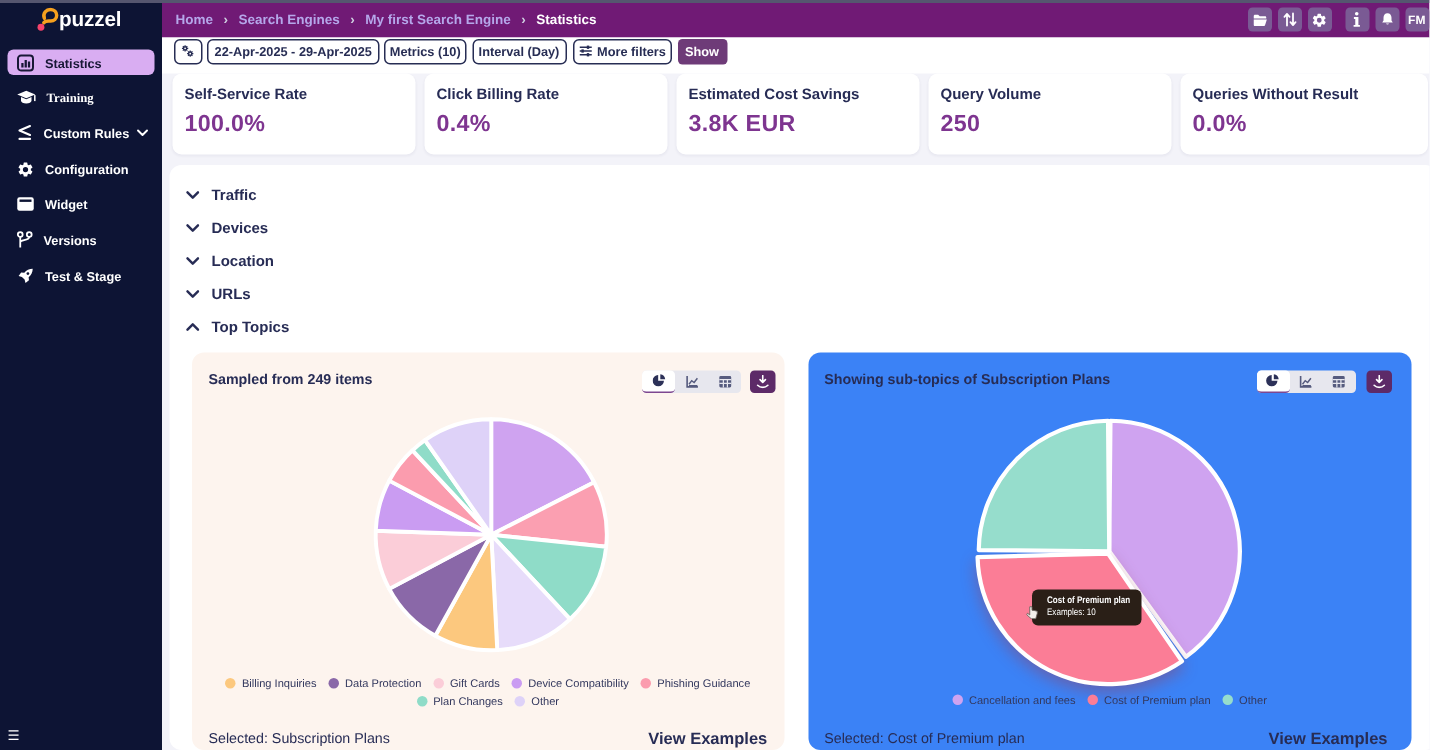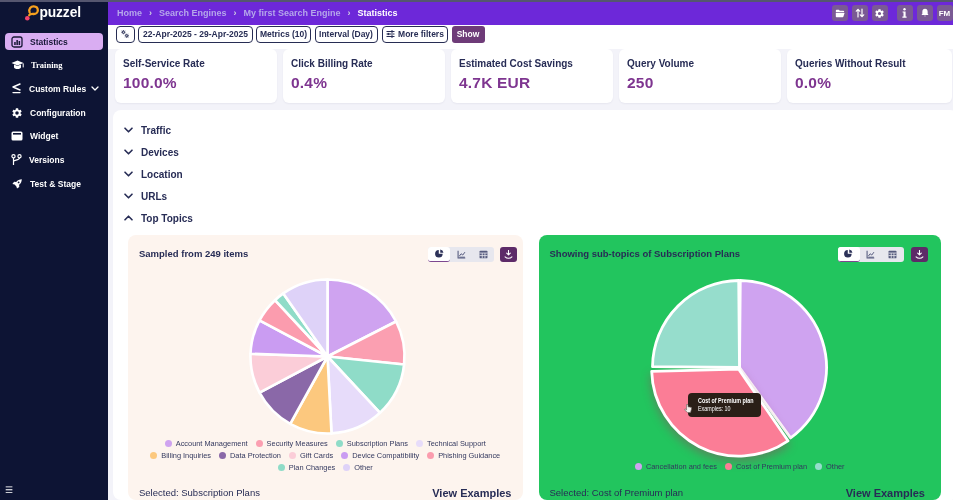--- a/index.html
+++ b/index.html
@@ -5,40 +5,40 @@
 * { margin:0; padding:0; box-sizing:border-box; }
 html,body { width:953px; height:500px; overflow:hidden; font-family:"Liberation Sans", sans-serif; }
 body { position:relative; background:#f3f3f9; }
 .abs { position:absolute; }
 
 #sidebar { left:0; top:0; width:108px; height:500px; background:#0d1434; }
 .navitem { position:absolute; left:5px; width:98px; height:17px; display:flex; align-items:center; color:#fff; font-size:8.5px; font-weight:700; letter-spacing:0; }
 .navitem svg { margin-left:6px; margin-right:7px; flex:0 0 auto; }
 .navitem.active { background:#d9adf2; border-radius:4px; color:#181836; }
 
-#topbar { left:108px; top:0; width:845px; height:25px; background:#6d28d9; }
+#topbar { left:108px; top:0; width:845px; height:25px; background:#701a75; }
 #crumb { position:absolute; left:9px; top:0; height:25px; display:flex; align-items:center; font-size:9px; font-weight:700; color:#b5a7ea; letter-spacing:0; }
 #crumb .sep { margin:0 7px; color:#cfd0e2; font-weight:700; }
 #crumb .cur { color:#fff; }
 .tbtn { position:absolute; top:5px; width:16px; height:16px; background:#7a5a94; border-radius:3px; display:flex; align-items:center; justify-content:center; color:#fff; }
 
 #filters { left:108px; top:25px; width:845px; height:23.5px; background:#fff; }
 .chip { position:absolute; top:26px; height:16.5px; background:#fff; border:1px solid #272d54; border-radius:4px; display:flex; align-items:center; justify-content:center; font-size:8.5px; font-weight:700; color:#272d54; }
 #showbtn { position:absolute; top:26px; height:16.5px; background:#6e3b78; border-radius:3px; color:#fff; font-size:8.5px; font-weight:700; display:flex; align-items:center; justify-content:center; }
 
 .stat { position:absolute; top:49px; width:161.5px; height:54px; background:#fff; border-radius:6px; box-shadow:0 1px 2px rgba(40,40,90,.06); }
 .stat .t { margin:9px 0 0 8px; font-size:10px; font-weight:700; color:#272c55; letter-spacing:0; }
 .stat .v { margin:5px 0 0 8px; font-size:15.5px; font-weight:700; color:#7e3590; letter-spacing:.2px; }
 
 #main { left:113px; top:110px; width:845px; height:390px; background:#fff; border-radius:8px; }
 .secrow { position:absolute; left:11px; height:16px; display:flex; align-items:center; font-size:10px; font-weight:700; color:#272c55; }
 .secrow svg { margin-right:8px; }
 
 #card1 { position:absolute; left:15px; top:125px; width:394.5px; height:265px; background:#fdf4ee; border-radius:8px; }
-#card2 { position:absolute; left:425.5px; top:125px; width:402.5px; height:265px; background:#22c55e; border-radius:8px; }
+#card2 { position:absolute; left:425.5px; top:125px; width:402.5px; height:265px; background:#3b82f6; border-radius:8px; }
 .ctitle { position:absolute; left:11px; top:13px; font-size:9.5px; font-weight:700; color:#272c55; }
 .seg { position:absolute; top:11.5px; width:66px; height:15px; background:#e7e7ee; border-radius:3px; display:flex; }
 .seg .s { width:22px; height:15px; display:flex; align-items:center; justify-content:center; border-radius:3px; }
 .seg .s.on { background:#fff; border-bottom:1.8px solid #7d4790; border-radius:3px; }
 .dl { position:absolute; top:11.5px; width:17px; height:15px; background:#5d2a68; border-radius:3px; display:flex; align-items:center; justify-content:center; }
 .legend { position:absolute; left:0; width:100%; display:flex; justify-content:center; gap:8px; font-size:7.4px; color:#33385e; }
 .legend .it { display:flex; align-items:center; gap:4px; white-space:nowrap; }
 .dot { width:7px; height:7px; border-radius:50%; flex:0 0 auto; }
 .foot { position:absolute; left:11px; top:487px; font-size:9.5px; color:#272c55; }
 .vex { position:absolute; top:487px; font-size:11px; font-weight:700; color:#272c55; }
@@ -119,21 +119,21 @@
 <div class="stat" style="left:115px;">
     <div class="t">Self-Service Rate</div>
     <div class="v">100.0%</div>
   </div>
 <div class="stat" style="left:283px;">
     <div class="t">Click Billing Rate</div>
     <div class="v">0.4%</div>
   </div>
 <div class="stat" style="left:451px;">
     <div class="t">Estimated Cost Savings</div>
-    <div class="v">4.7K EUR</div>
+    <div class="v">3.8K EUR</div>
   </div>
 <div class="stat" style="left:619px;">
     <div class="t">Query Volume</div>
     <div class="v">250</div>
   </div>
 <div class="stat" style="left:787px;width:165px;">
     <div class="t">Queries Without Result</div>
     <div class="v">0.0%</div>
   </div>
 
@@ -189,26 +189,20 @@
       <path d="M199.5,121.5 L276.1,129.5 A77,77 0 0 1 252.0,177.8 Z" fill="#8fdcc8" stroke="#fff" stroke-width="2.6" stroke-linejoin="round"></path>
       <path d="M199.5,121.5 L252.0,177.8 A77,77 0 0 1 203.5,198.4 Z" fill="#e7dcfa" stroke="#fff" stroke-width="2.6" stroke-linejoin="round"></path>
       <path d="M199.5,121.5 L203.5,198.4 A77,77 0 0 1 162.2,188.8 Z" fill="#fcc87e" stroke="#fff" stroke-width="2.6" stroke-linejoin="round"></path>
       <path d="M199.5,121.5 L162.2,188.8 A77,77 0 0 1 131.5,157.6 Z" fill="#8a68a8" stroke="#fff" stroke-width="2.6" stroke-linejoin="round"></path>
       <path d="M199.5,121.5 L131.5,157.6 A77,77 0 0 1 122.5,118.8 Z" fill="#fbcdd8" stroke="#fff" stroke-width="2.6" stroke-linejoin="round"></path>
       <path d="M199.5,121.5 L122.5,118.8 A77,77 0 0 1 131.5,85.4 Z" fill="#ca9cf2" stroke="#fff" stroke-width="2.6" stroke-linejoin="round"></path>
       <path d="M199.5,121.5 L131.5,85.4 A77,77 0 0 1 147.0,65.2 Z" fill="#fb9cae" stroke="#fff" stroke-width="2.6" stroke-linejoin="round"></path>
       <path d="M199.5,121.5 L147.0,65.2 A77,77 0 0 1 155.3,58.4 Z" fill="#8fdcc8" stroke="#fff" stroke-width="2.6" stroke-linejoin="round"></path>
       <path d="M199.5,121.5 L155.3,58.4 A77,77 0 0 1 199.5,44.5 Z" fill="#ded2f8" stroke="#fff" stroke-width="2.6" stroke-linejoin="round"></path>
     </svg>
-    <div class="legend" style="top:203.5px;">
-      <div class="it"><div class="dot" style="background:#cfa3f0"></div>Account Management</div>
-      <div class="it"><div class="dot" style="background:#fb9fb1"></div>Security Measures</div>
-      <div class="it"><div class="dot" style="background:#8fdcc8"></div>Subscription Plans</div>
-      <div class="it"><div class="dot" style="background:#e7dcfa"></div>Technical Support</div>
-    </div>
     <div class="legend" style="top:215.5px;">
       <div class="it"><div class="dot" style="background:#fcc87e"></div>Billing Inquiries</div>
       <div class="it"><div class="dot" style="background:#8a68a8"></div>Data Protection</div>
       <div class="it"><div class="dot" style="background:#fbcdd8"></div>Gift Cards</div>
       <div class="it"><div class="dot" style="background:#ca9cf2"></div>Device Compatibility</div>
       <div class="it"><div class="dot" style="background:#fb9cae"></div>Phishing Guidance</div>
     </div>
     <div class="legend" style="top:227.5px;">
       <div class="it"><div class="dot" style="background:#8fdcc8"></div>Plan Changes</div>
       <div class="it"><div class="dot" style="background:#ded2f8"></div>Other</div>

